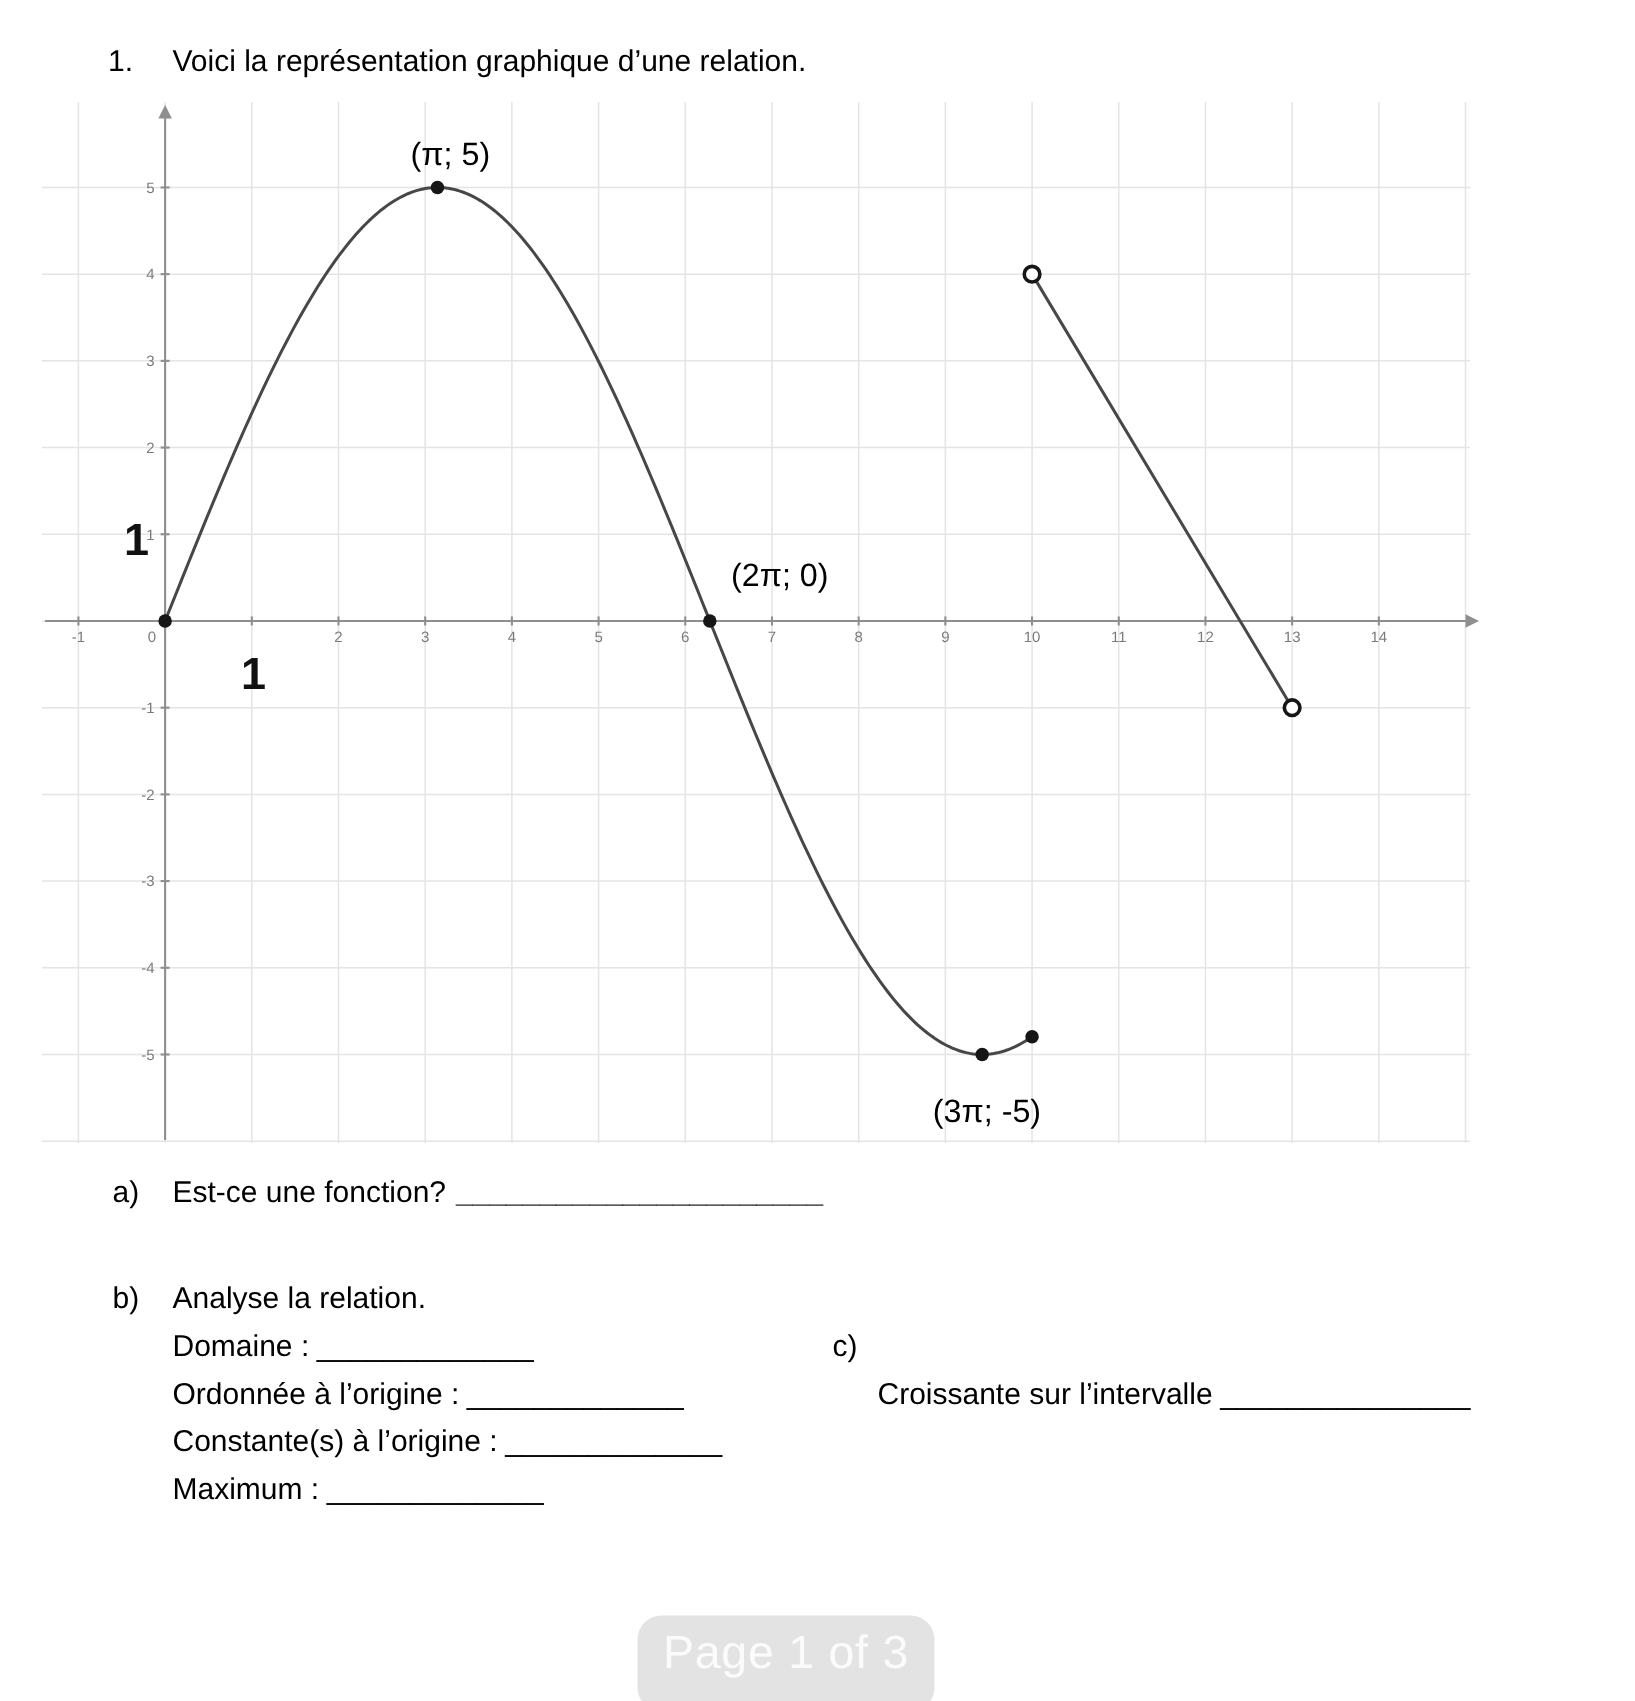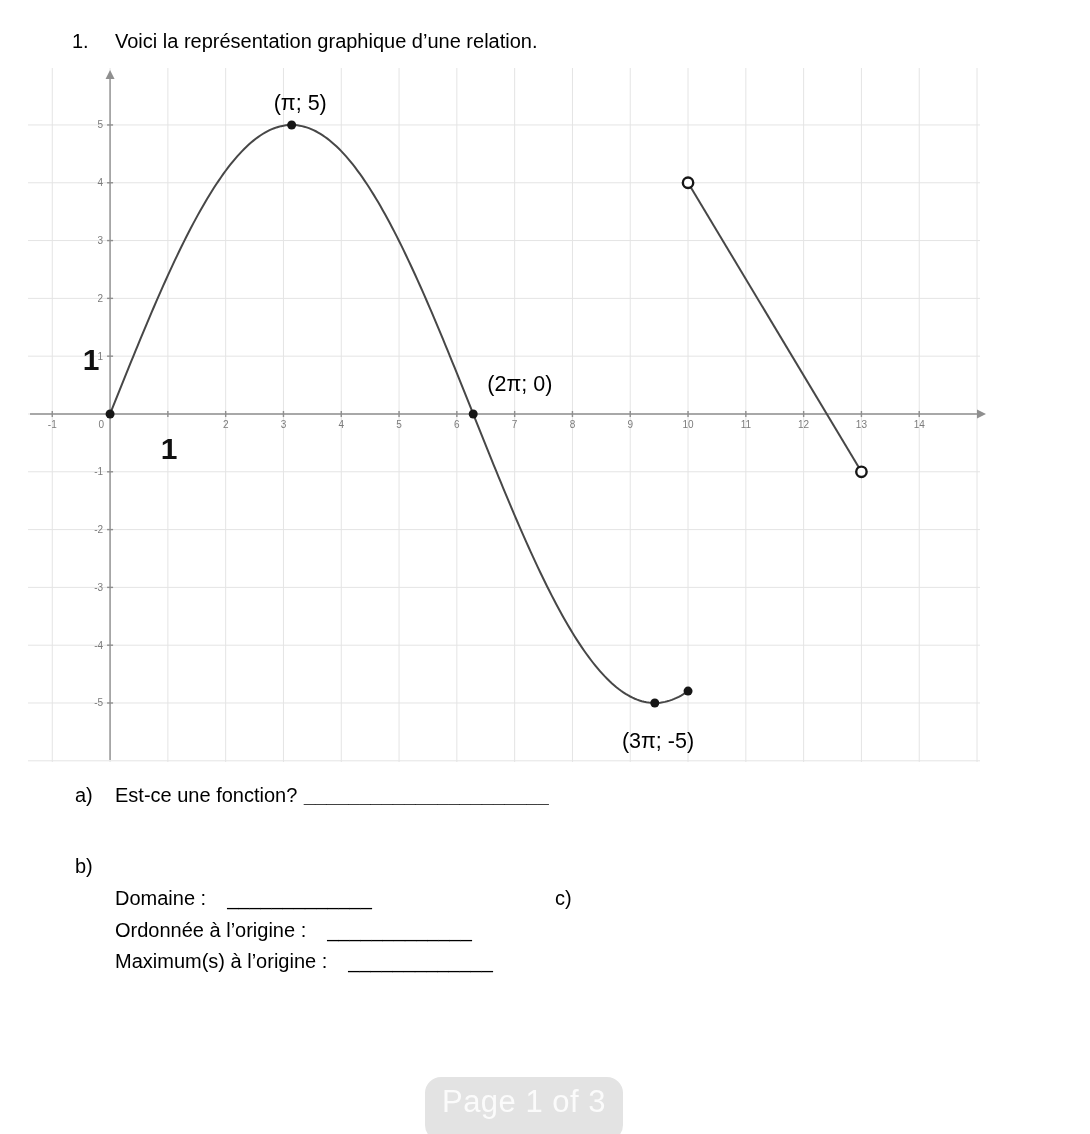--- a/index.html
+++ b/index.html
@@ -20,21 +20,21 @@
   .q{font-size:20px;}
   .qlabel{display:inline-block;width:40px;flex:none;}
   #qa{top:784px;left:75px;display:flex;}
   #qa .blank{margin-left:8px;font-style:italic;}
   #qb{top:851px;left:75px;line-height:31.8px;}
   #qc{top:883px;left:555px;line-height:31.8px;}
   #qb .head,#qc .head{display:flex;}
   #qc .qlabel{width:30px;}
   #qb .item{padding-left:40px;}
   #qc .item{padding-left:30px;}
-  .item .blank{margin-left:21px;}
+  .item .blank{margin-left:5px;}
   
   #badge{
     top:1077px;left:425px;width:198px;height:64px;box-sizing:border-box;
     background:#e3e3e3;border-radius:16px;color:#fbfbfb;
     font-size:31px;display:flex;justify-content:center;padding-top:7px;
     letter-spacing:0.5px;
   }
 </style>
 </head>
 <body>
@@ -154,33 +154,40 @@
 
 <div id="qa" class="abs q">
   <span class="qlabel">a)</span>
   <span>Est-ce une fonction?</span>
   <span class="blank">______________________</span>
 </div>
 
 <div id="qb" class="abs q">
   <div class="head">
     <span class="qlabel">b)</span>
+    <span>Analyse la relation.</span>
   </div>
   <div class="item">
     <span>Domaine :</span><span class="blank">_____________</span>
   </div>
   <div class="item">
     <span>Ordonnée à l’origine :</span><span class="blank">_____________</span>
   </div>
   <div class="item">
-    <span>Maximum(s) à l’origine :</span><span class="blank">_____________</span>
+    <span>Constante(s) à l’origine :</span><span class="blank">_____________</span>
+  </div>
+  <div class="item">
+    <span>Maximum :</span><span class="blank">_____________</span>
   </div>
 </div>
 
 <div id="qc" class="abs q">
   <div class="head">
     <span class="qlabel">c)</span>
+  </div>
+  <div class="item">
+    <span>Croissante sur l’intervalle</span><span class="blank">_______________</span>
   </div>
 </div>
 
 <div id="badge" class="abs">
   <span>Page 1 of 3</span>
 </div>
 
 </body></html>

